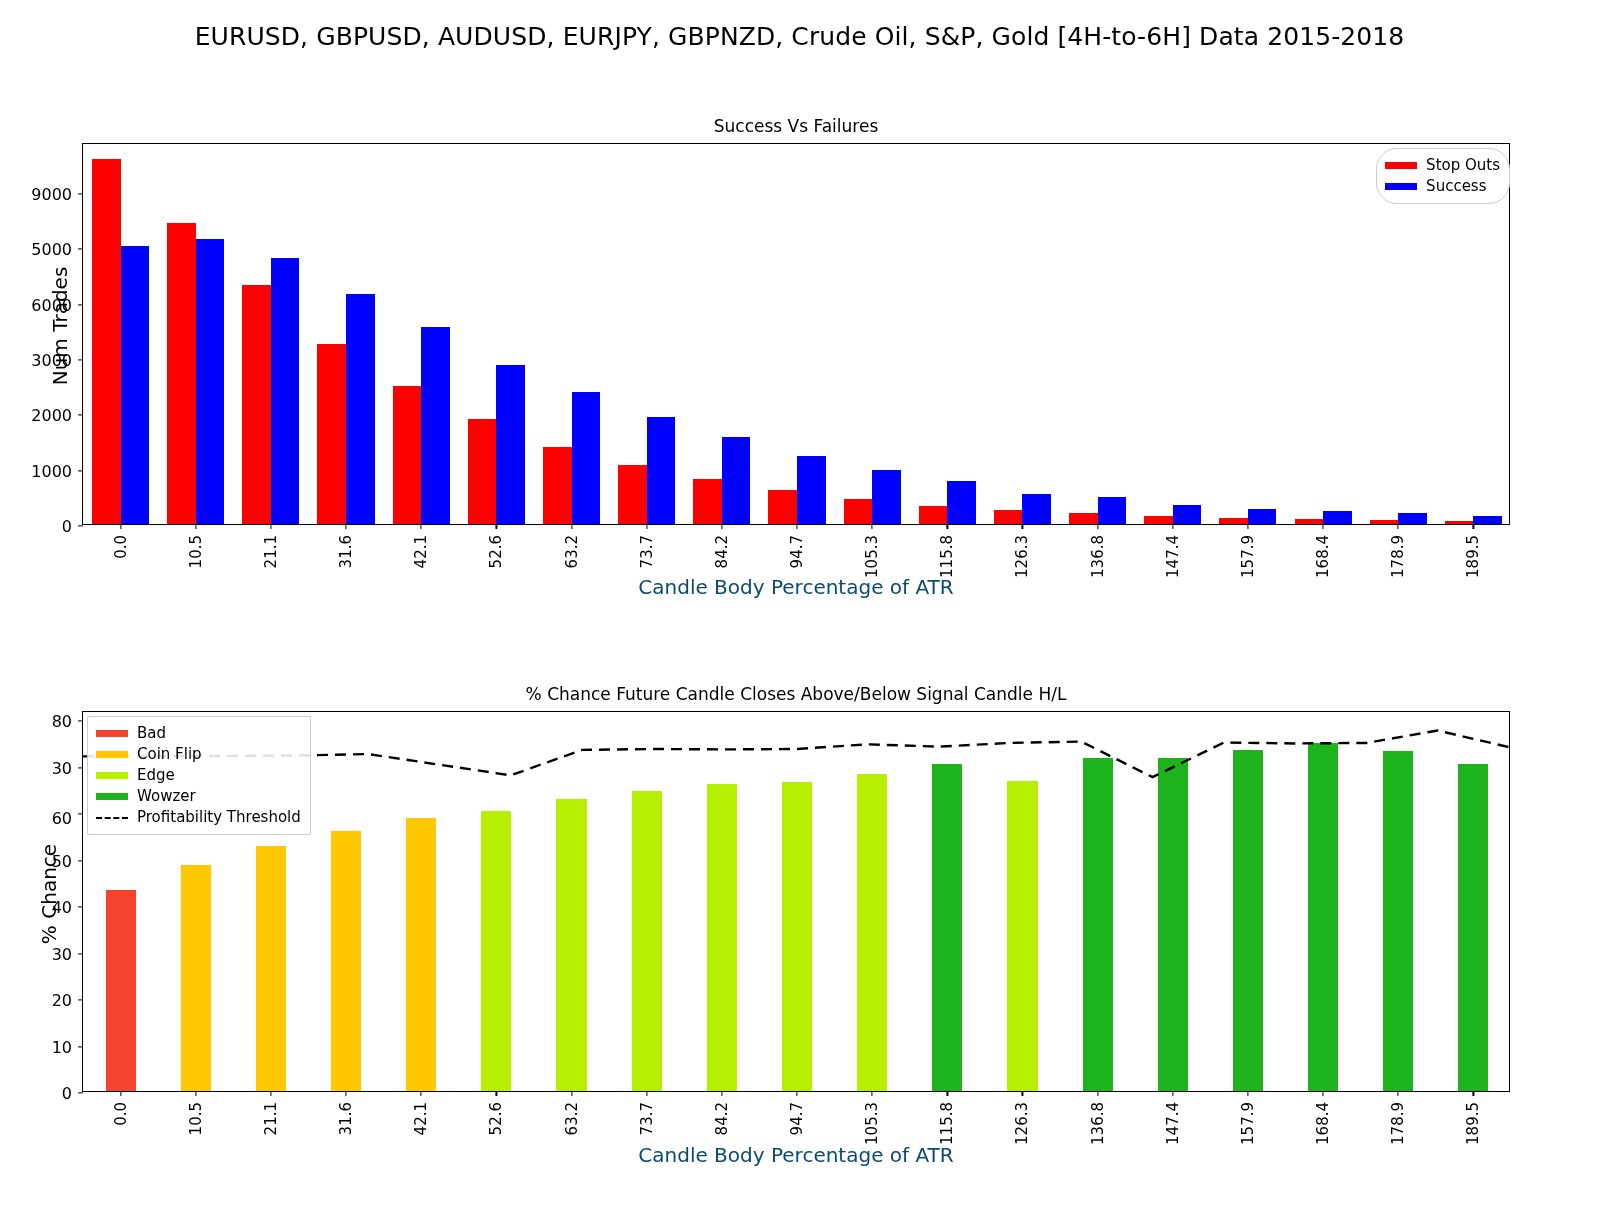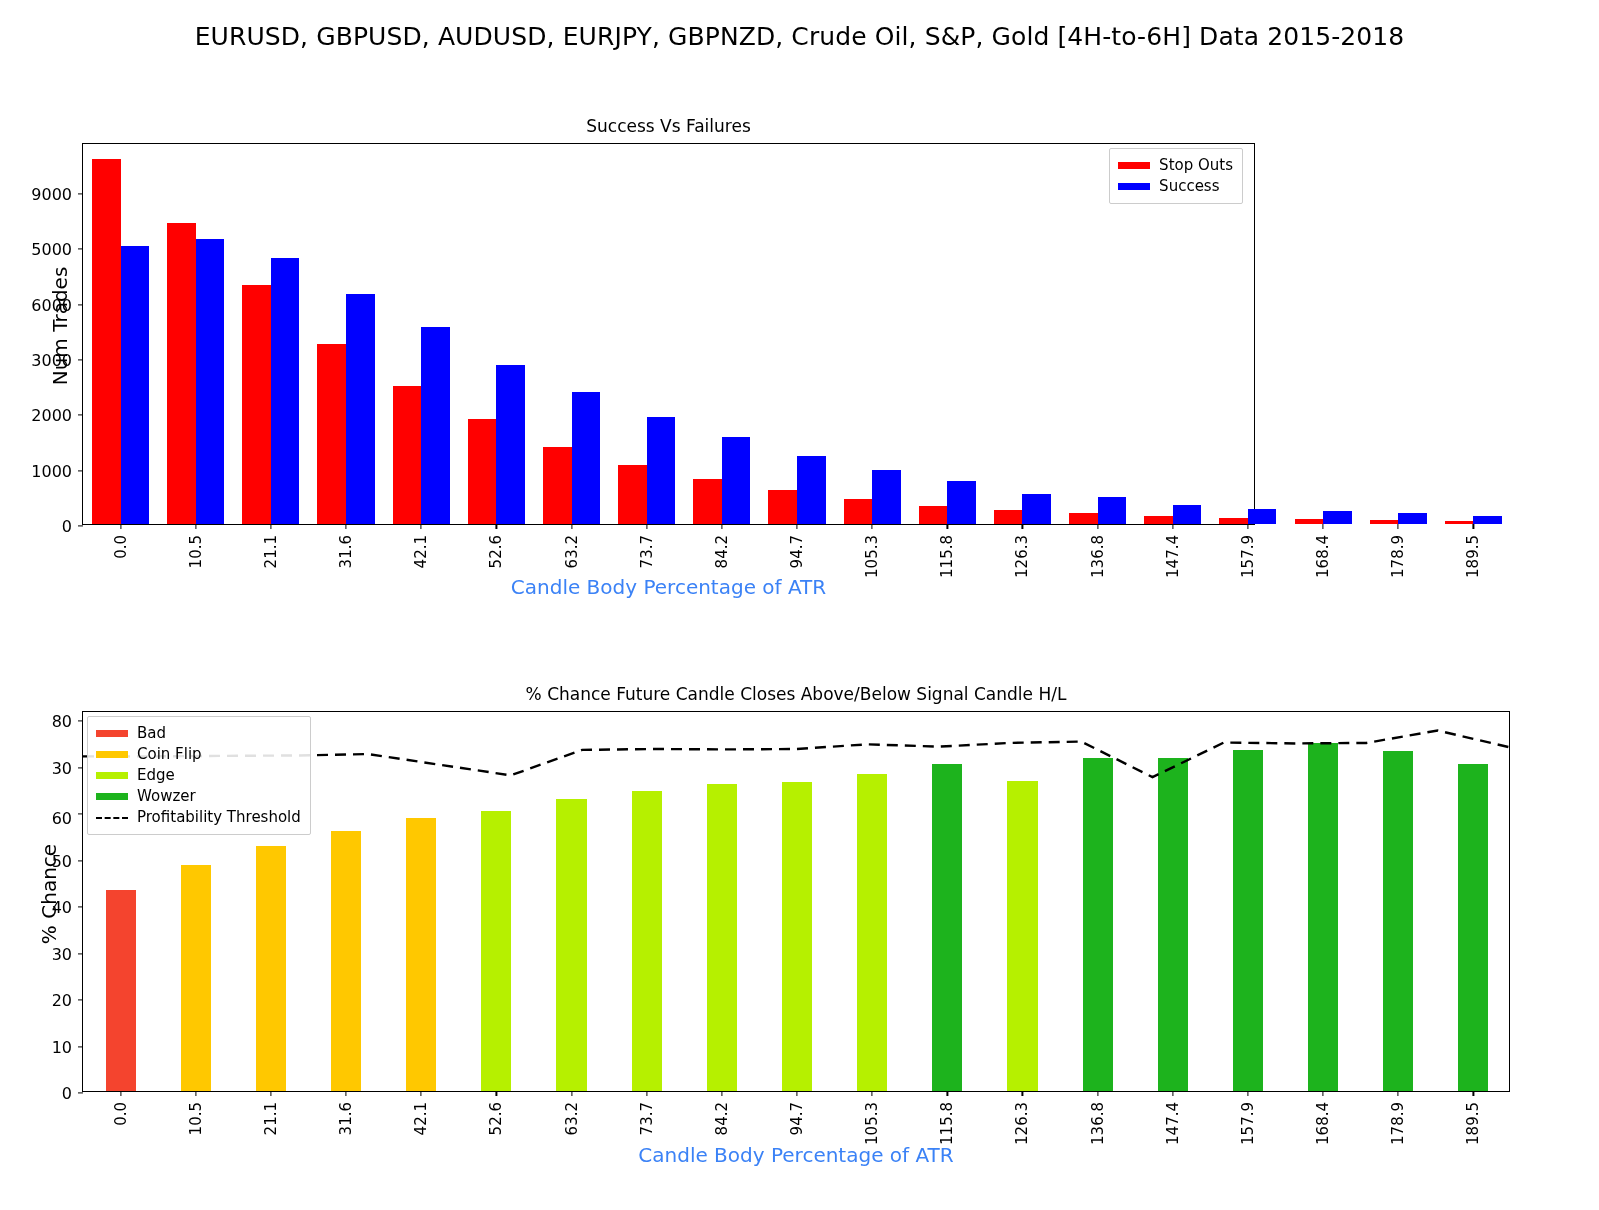--- a/index.html
+++ b/index.html
@@ -107,21 +107,21 @@
     height: 5px;
     background: #000;
     transform: translateX(-50%);
   }
   .xlabel {
     position: absolute;
     left: 0;
     width: 100%;
     text-align: center;
     font-size: 20px;
-    color: #3b82f6;
+    color: #0c4a6e;
   }
 
   
   .bar {
     position: absolute;
     bottom: 0;
   }
 
   
   .legend {
@@ -166,21 +166,21 @@
     height: 100%;
     overflow: visible;
     pointer-events: none;
   }
 </style>
 </head>
 <body>
 
 <div class="fig-title">EURUSD, GBPUSD, AUDUSD, EURJPY, GBPNZD, Crude Oil, S&amp;P, Gold [4H-to-6H] Data 2015-2018</div>
 
-<div class="axes" id="axes1" style="left:82px; top:143px; width:1173px; height:382px;">
+<div class="axes" id="axes1" style="left:82px; top:143px; width:1428px; height:382px;">
   <div class="axes-title">Success Vs Failures</div>
   <div class="ylabel" style="left:-122px; top:171px; width:200px;">Num Trades</div>
   <div class="plot">
     <div class="plot-inner" id="plot1">
         <div class="ytick" style="top: 382px;">0</div>
         <div class="ytickmark" style="top: 382px;"></div>
         <div class="ytick" style="top: 326.638px;">1000</div>
         <div class="ytickmark" style="top: 326.638px;"></div>
         <div class="ytick" style="top: 271.275px;">2000</div>
         <div class="ytickmark" style="top: 271.275px;"></div>
@@ -302,21 +302,21 @@
         <div class="bar" style="left: 939.474px; width: 28.56px; height: 29.8957px; background: rgb(0, 0, 255);"></div>
         <div class="bar" style="left: 1014.63px; width: 28.56px; height: 26.5739px; background: rgb(0, 0, 255);"></div>
         <div class="bar" style="left: 1089.79px; width: 28.56px; height: 19.3768px; background: rgb(0, 0, 255);"></div>
         <div class="bar" style="left: 1164.95px; width: 28.56px; height: 15.5014px; background: rgb(0, 0, 255);"></div>
         <div class="bar" style="left: 1240.11px; width: 28.56px; height: 13.287px; background: rgb(0, 0, 255);"></div>
         <div class="bar" style="left: 1315.26px; width: 28.56px; height: 10.5188px; background: rgb(0, 0, 255);"></div>
         <div class="bar" style="left: 1390.42px; width: 28.56px; height: 8.30435px; background: rgb(0, 0, 255);"></div>
       </div>
   </div>
   <div class="xlabel" style="top:432px;">Candle Body Percentage of ATR</div>
-  <div class="legend" id="legend1" style="right:12px; top:5px;">
+  <div class="legend" id="legend1" style="right:0; top:5px;border-radius:21px;">
       <div class="legend-row">
         <span class="legend-swatch" style="background: rgb(255, 0, 0);"></span>
         <span class="legend-text">Stop Outs</span>
       </div>
       <div class="legend-row">
         <span class="legend-swatch" style="background: rgb(0, 0, 255);"></span>
         <span class="legend-text">Success</span>
       </div>
     </div>
 </div>

